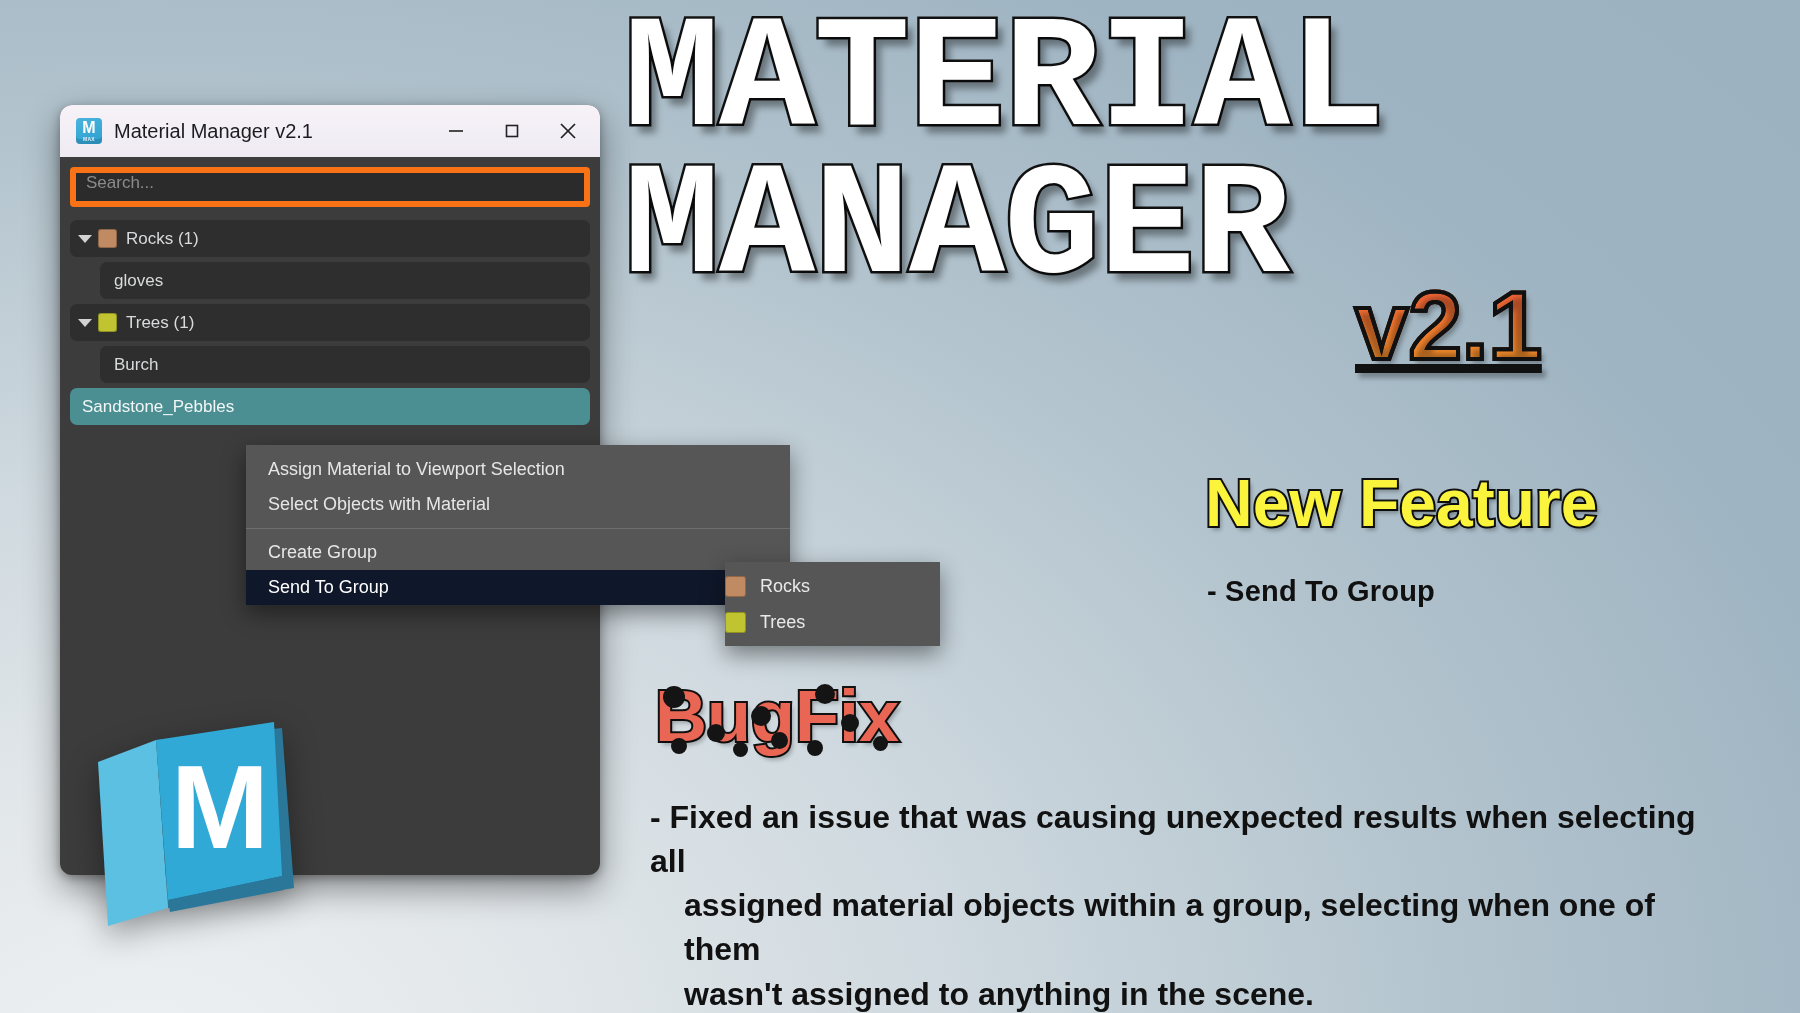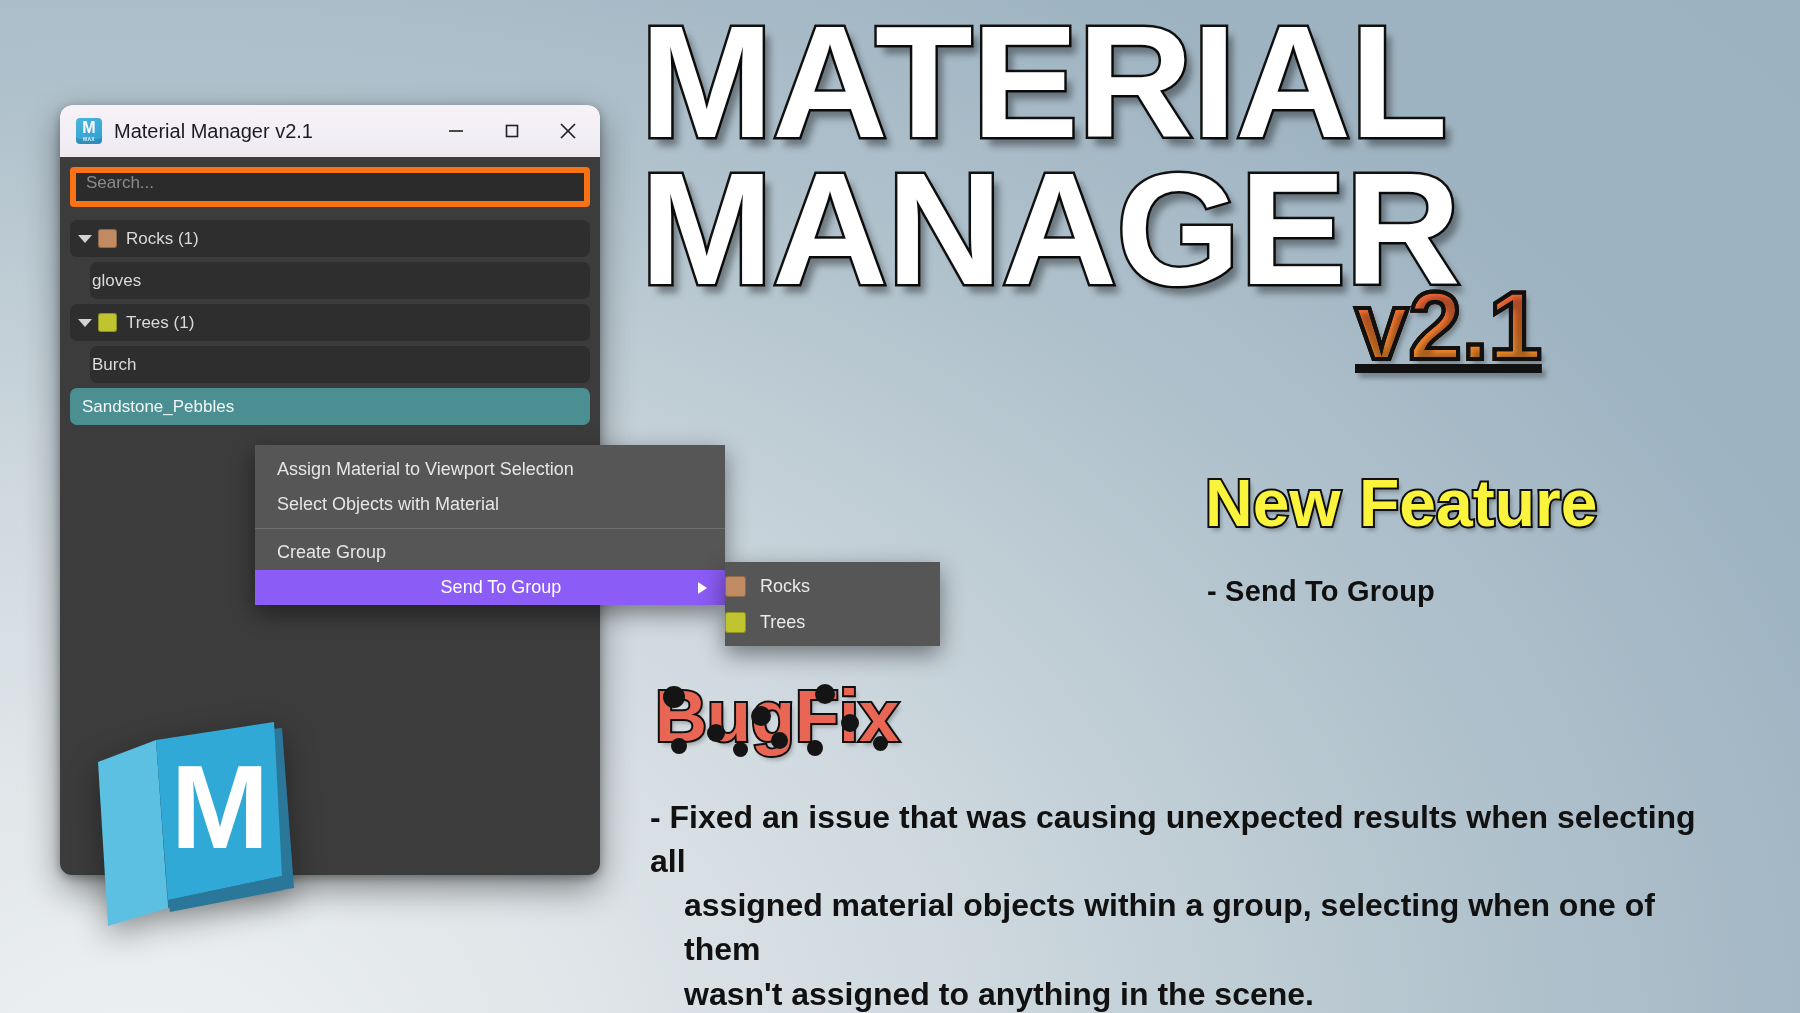--- a/index.html
+++ b/index.html
@@ -79,21 +79,21 @@
   .tree { margin-top: 13px; }
   .tree-row {
     height: 37px;
     border-radius: 7px;
     background: #2e2e2e;
     display: flex; align-items: center;
     margin-bottom: 5px;
     box-sizing: border-box;
     position: relative;
   }
-  .tree-row.child { margin-left: 20px; padding-left: 2px; }
+  .tree-row.child { margin-left: 30px; padding-left: 14px; }
   .tree-row.selected { background: #4b8f93; }
   .arrow {
     width: 26px; flex: none;
     display:flex; align-items:center; justify-content:center;
     margin-left: 2px;
   }
   .arrow .tri {
     width: 0; height: 0;
     border-left: 7px solid transparent;
     border-right: 7px solid transparent;
@@ -108,39 +108,39 @@
   .tree-label {
     color: #d8dadb; font-size: 17px;
     white-space: nowrap;
     font-family: "Liberation Sans", sans-serif;
   }
   .tree-row.selected .tree-label { color: #f2f6f6; }
 
   
   .ctx-menu {
     position: absolute;
-    left: 255px; top: 445px;
-    width: 470px;
+    left: 246px; top: 445px;
+    width: 544px;
     background: #565656;
     box-shadow: 0 8px 22px rgba(0,0,0,.45);
     padding: 7px 0 0 0;
     z-index: 20;
     font-size: 0;
   }
   .ctx-item {
     height: 35px;
     display: flex; align-items: center;
     padding-left: 22px;
     color: #e6e6e6;
     font-size: 18px;
     font-family: "Liberation Sans", sans-serif;
     box-sizing: border-box;
     position: relative;
   }
-  .ctx-item.highlight { background: #8b5cf6; color:#ffffff;justify-content:center; }
+  .ctx-item.highlight { background: #0f172a; color:#ffffff; }
   .ctx-sep {
     height: 1px; background: #6e6e6e;
     margin: 6px 0 6px 0;
   }
   .ctx-arrow {
     position: absolute; right: 18px; top: 50%;
     transform: translateY(-50%);
     width:0;height:0;
     border-top: 6px solid transparent;
     border-bottom: 6px solid transparent;
@@ -170,22 +170,22 @@
     position: absolute;
     left: 68px; top: 700px;
     width: 230px; height: 250px;
     z-index: 25;
     filter: drop-shadow(0 10px 16px rgba(0,0,0,.38));
   }
 
   
   .headline {
     position: absolute;
-    left: 640px; top: 8px;
-    font-family: Liberation Sans, sans-serif;
+    left: 624px; top: 8px;
+    font-family: Liberation Mono, monospace;
     font-weight: 700;
     font-size: 160px;
     line-height: 0.92;
     color: #ffffff;
     letter-spacing: -1px;
     transform: scaleX(1.0);
     -webkit-text-stroke: 5px #111111;
     paint-order: stroke fill;
     text-shadow: 7px 9px 7px rgba(0,0,0,.38);
     white-space: nowrap;

